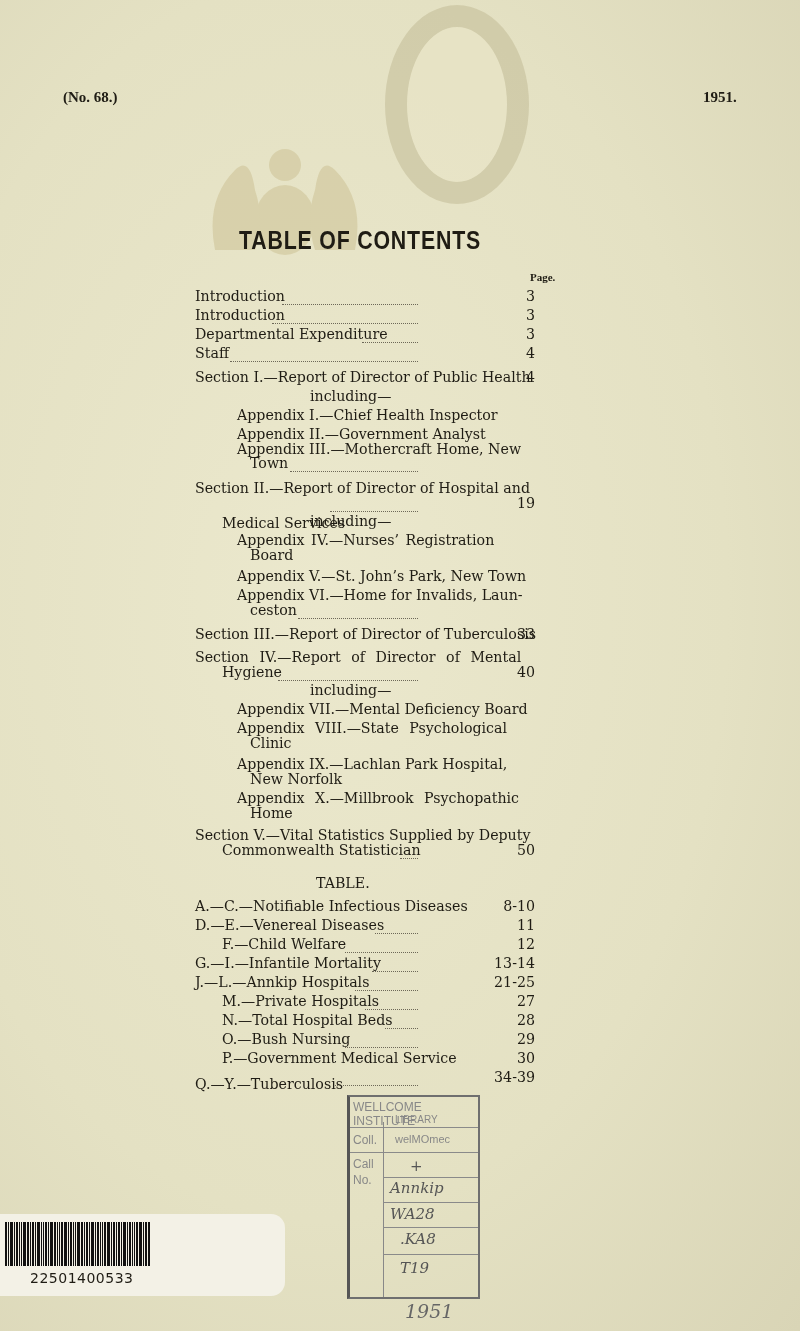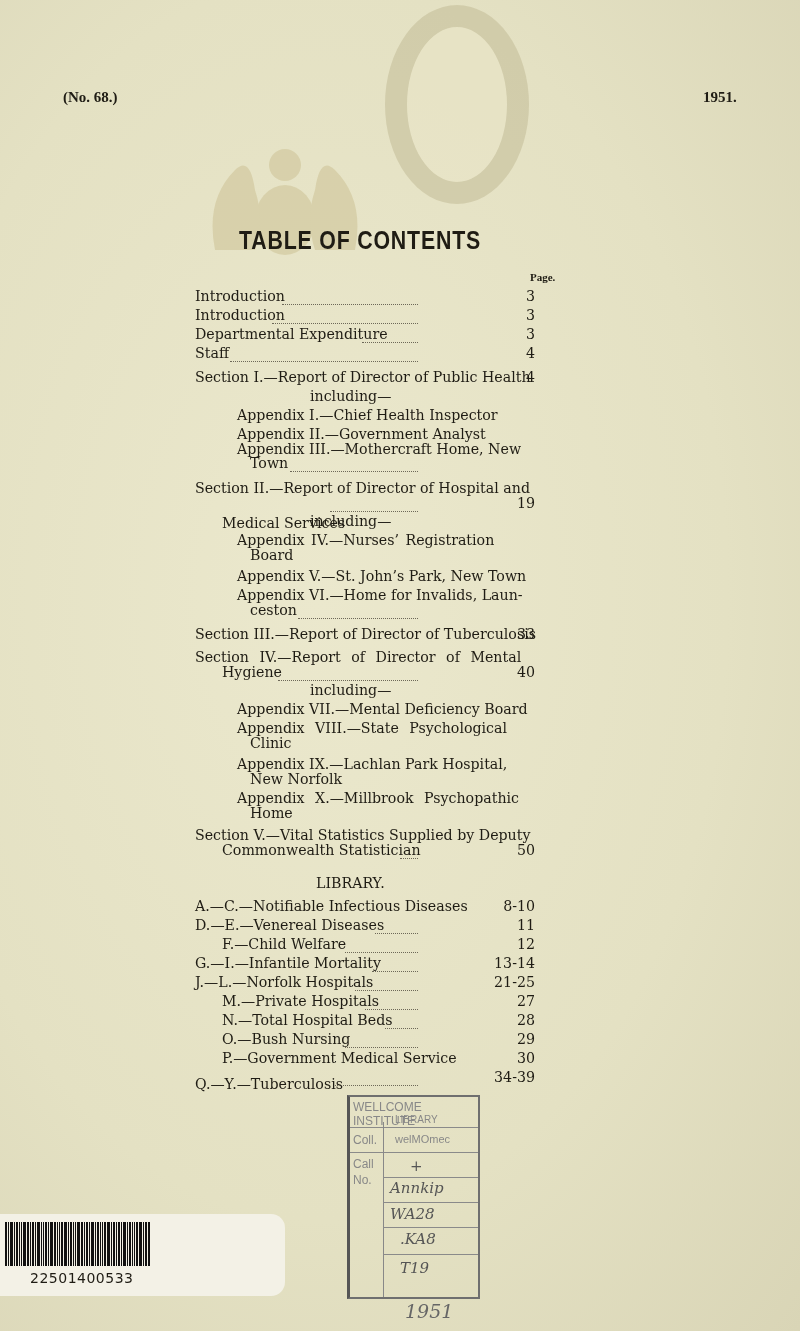--- a/index.html
+++ b/index.html
@@ -119,21 +119,21 @@
       <span class="text" style="left:250px;top:805px;">Home</span>
     </div>
 
     <div>
       <span class="text" style="left:195px;top:827px;">Section V.—Vital Statistics Supplied by Deputy</span>
       <span class="text" style="left:222px;top:842px;">Commonwealth Statistician</span>
       <span class="dots" style="left:400px;width:18px;top:858px;"></span>
       <span class="pg" style="left:475px;top:842px;">50</span>
     </div>
 
-    <span class="center" style="left:316px;top:875px;">LIBRARY.</span>
+    <span class="center" style="left:316px;top:875px;">TABLE.</span>
 
     <div>
       <span class="text" style="left:195px;top:898px;">A.—C.—Notifiable Infectious Diseases</span>
       <span class="dots" style="left:440px;width:0px;top:914px;"></span>
       <span class="pg" style="left:475px;top:898px;">8-10</span>
     </div>
     <div>
       <span class="text" style="left:195px;top:917px;">D.—E.—Venereal Diseases</span>
       <span class="dots" style="left:375px;width:43px;top:933px;"></span>
       <span class="pg" style="left:475px;top:917px;">11</span>
@@ -142,21 +142,21 @@
       <span class="text" style="left:222px;top:936px;">F.—Child Welfare</span>
       <span class="dots" style="left:345px;width:73px;top:952px;"></span>
       <span class="pg" style="left:475px;top:936px;">12</span>
     </div>
     <div>
       <span class="text" style="left:195px;top:955px;">G.—I.—Infantile Mortality</span>
       <span class="dots" style="left:372px;width:46px;top:971px;"></span>
       <span class="pg" style="left:475px;top:955px;">13-14</span>
     </div>
     <div>
-      <span class="text" style="left:195px;top:974px;">J.—L.—Norfolk Hospitals</span>
+      <span class="text" style="left:195px;top:974px;">J.—L.—Annkip Hospitals</span>
       <span class="dots" style="left:355px;width:63px;top:990px;"></span>
       <span class="pg" style="left:475px;top:974px;">21-25</span>
     </div>
     <div>
       <span class="text" style="left:222px;top:993px;">M.—Private Hospitals</span>
       <span class="dots" style="left:365px;width:53px;top:1009px;"></span>
       <span class="pg" style="left:475px;top:993px;">27</span>
     </div>
     <div>
       <span class="text" style="left:222px;top:1012px;">N.—Total Hospital Beds</span>

